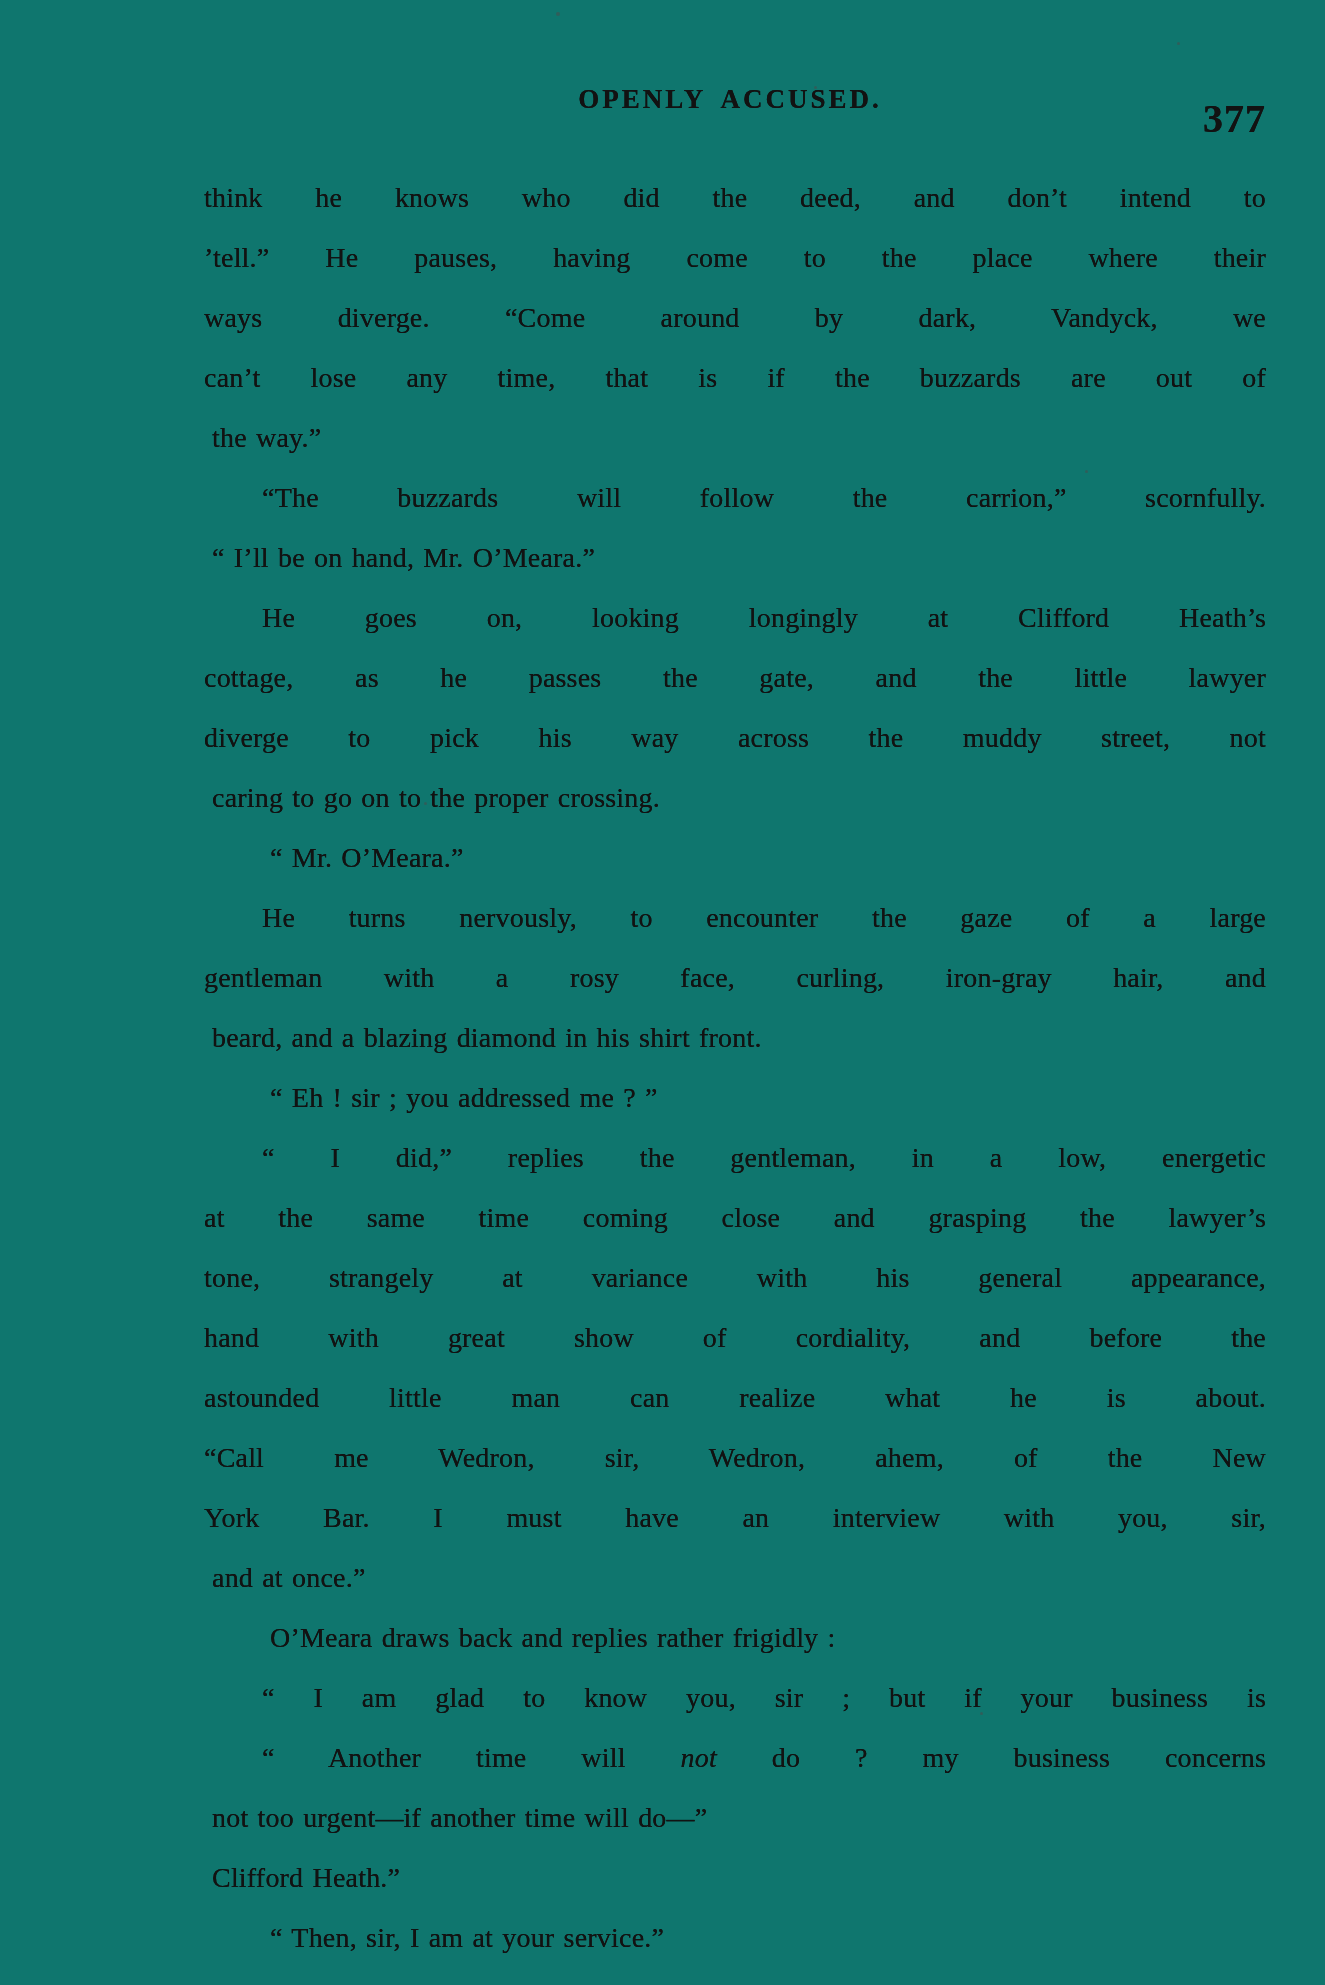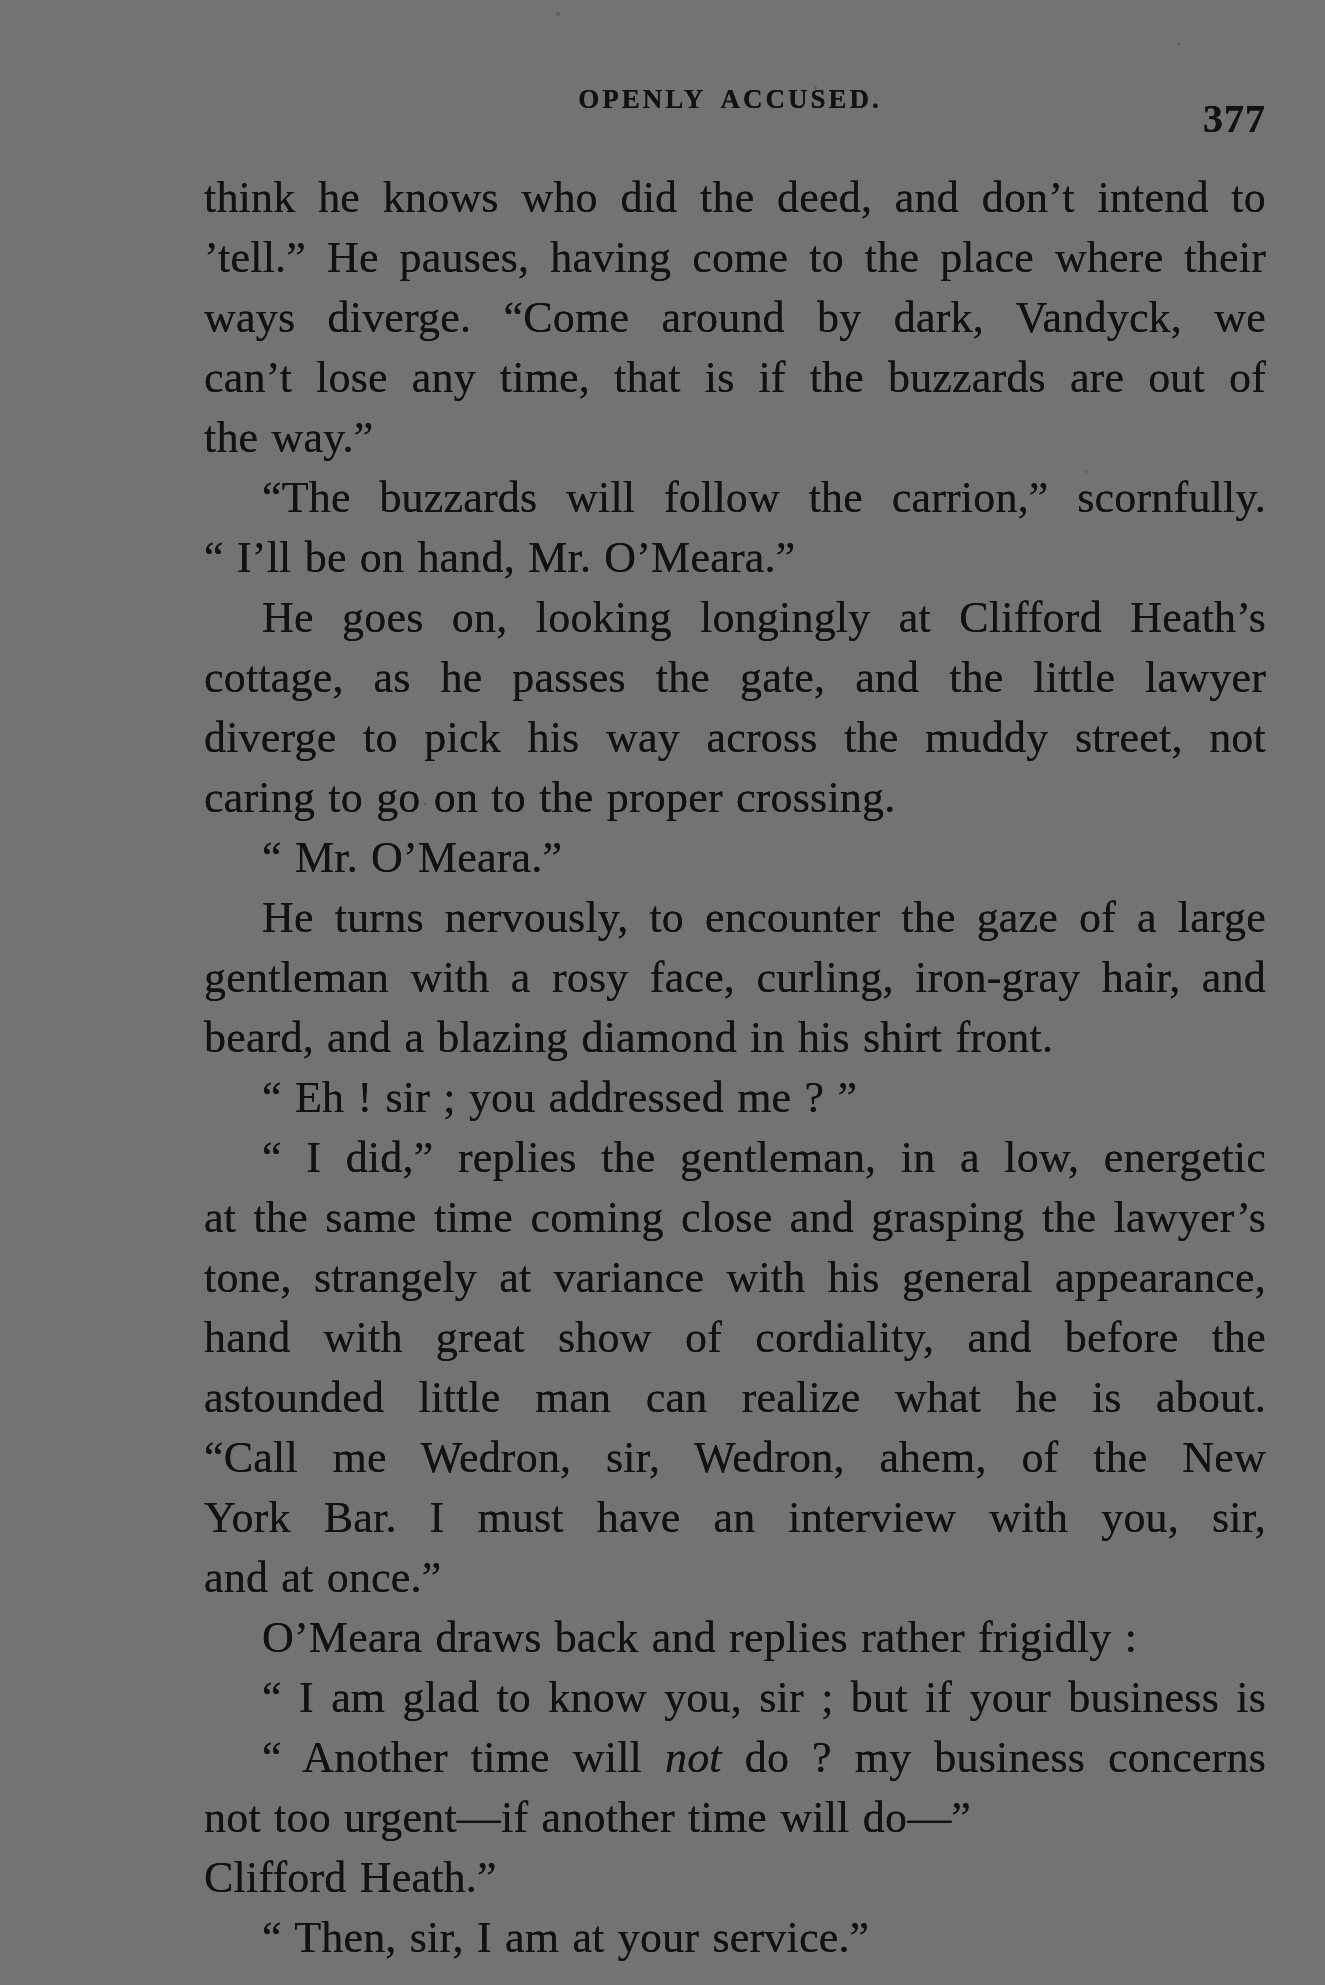--- a/index.html
+++ b/index.html
@@ -4,21 +4,21 @@
 <style>
   html, body {
     margin: 0;
     padding: 0;
     background: #e8e8e8;
   }
   #page {
     position: relative;
     width: 1325px;
     height: 1985px;
-    background: #737373;
+    background: #0f766e;
     color: #121212;
     font-family: "Liberation Serif", "DejaVu Serif", serif;
     overflow: hidden;
     text-shadow: 0 0 0.45px currentColor; 
   }
   .running-head {
     position: absolute;
     top: 84px;
     left: 730px;
     transform: translateX(-50%);
@@ -36,34 +36,35 @@
     font-weight: 700;
     letter-spacing: 1px;
   }
   .body-block {
     position: absolute;
     left: 204px;
     top: 168px;
     width: 1062px;
   }
   .line {
-    font-size: 44px;
+    font-size: 28px;
     line-height: 60px;
     height: 60px;
     letter-spacing: 0.2px;
     word-spacing: 2px;
     white-space: normal;
     text-align: justify;
     text-align-last: justify;
     text-justify: inter-word;
     overflow: visible;
   }
   .line.last {
     text-align: center;
     text-align-last: left;
+    margin-left: 8px;
   }
   .line.indent {
     padding-left: 58px;
   }
   .line em {
     font-style: italic;
   }
   .speck {
     position: absolute;
     background: #4a4a4a;

